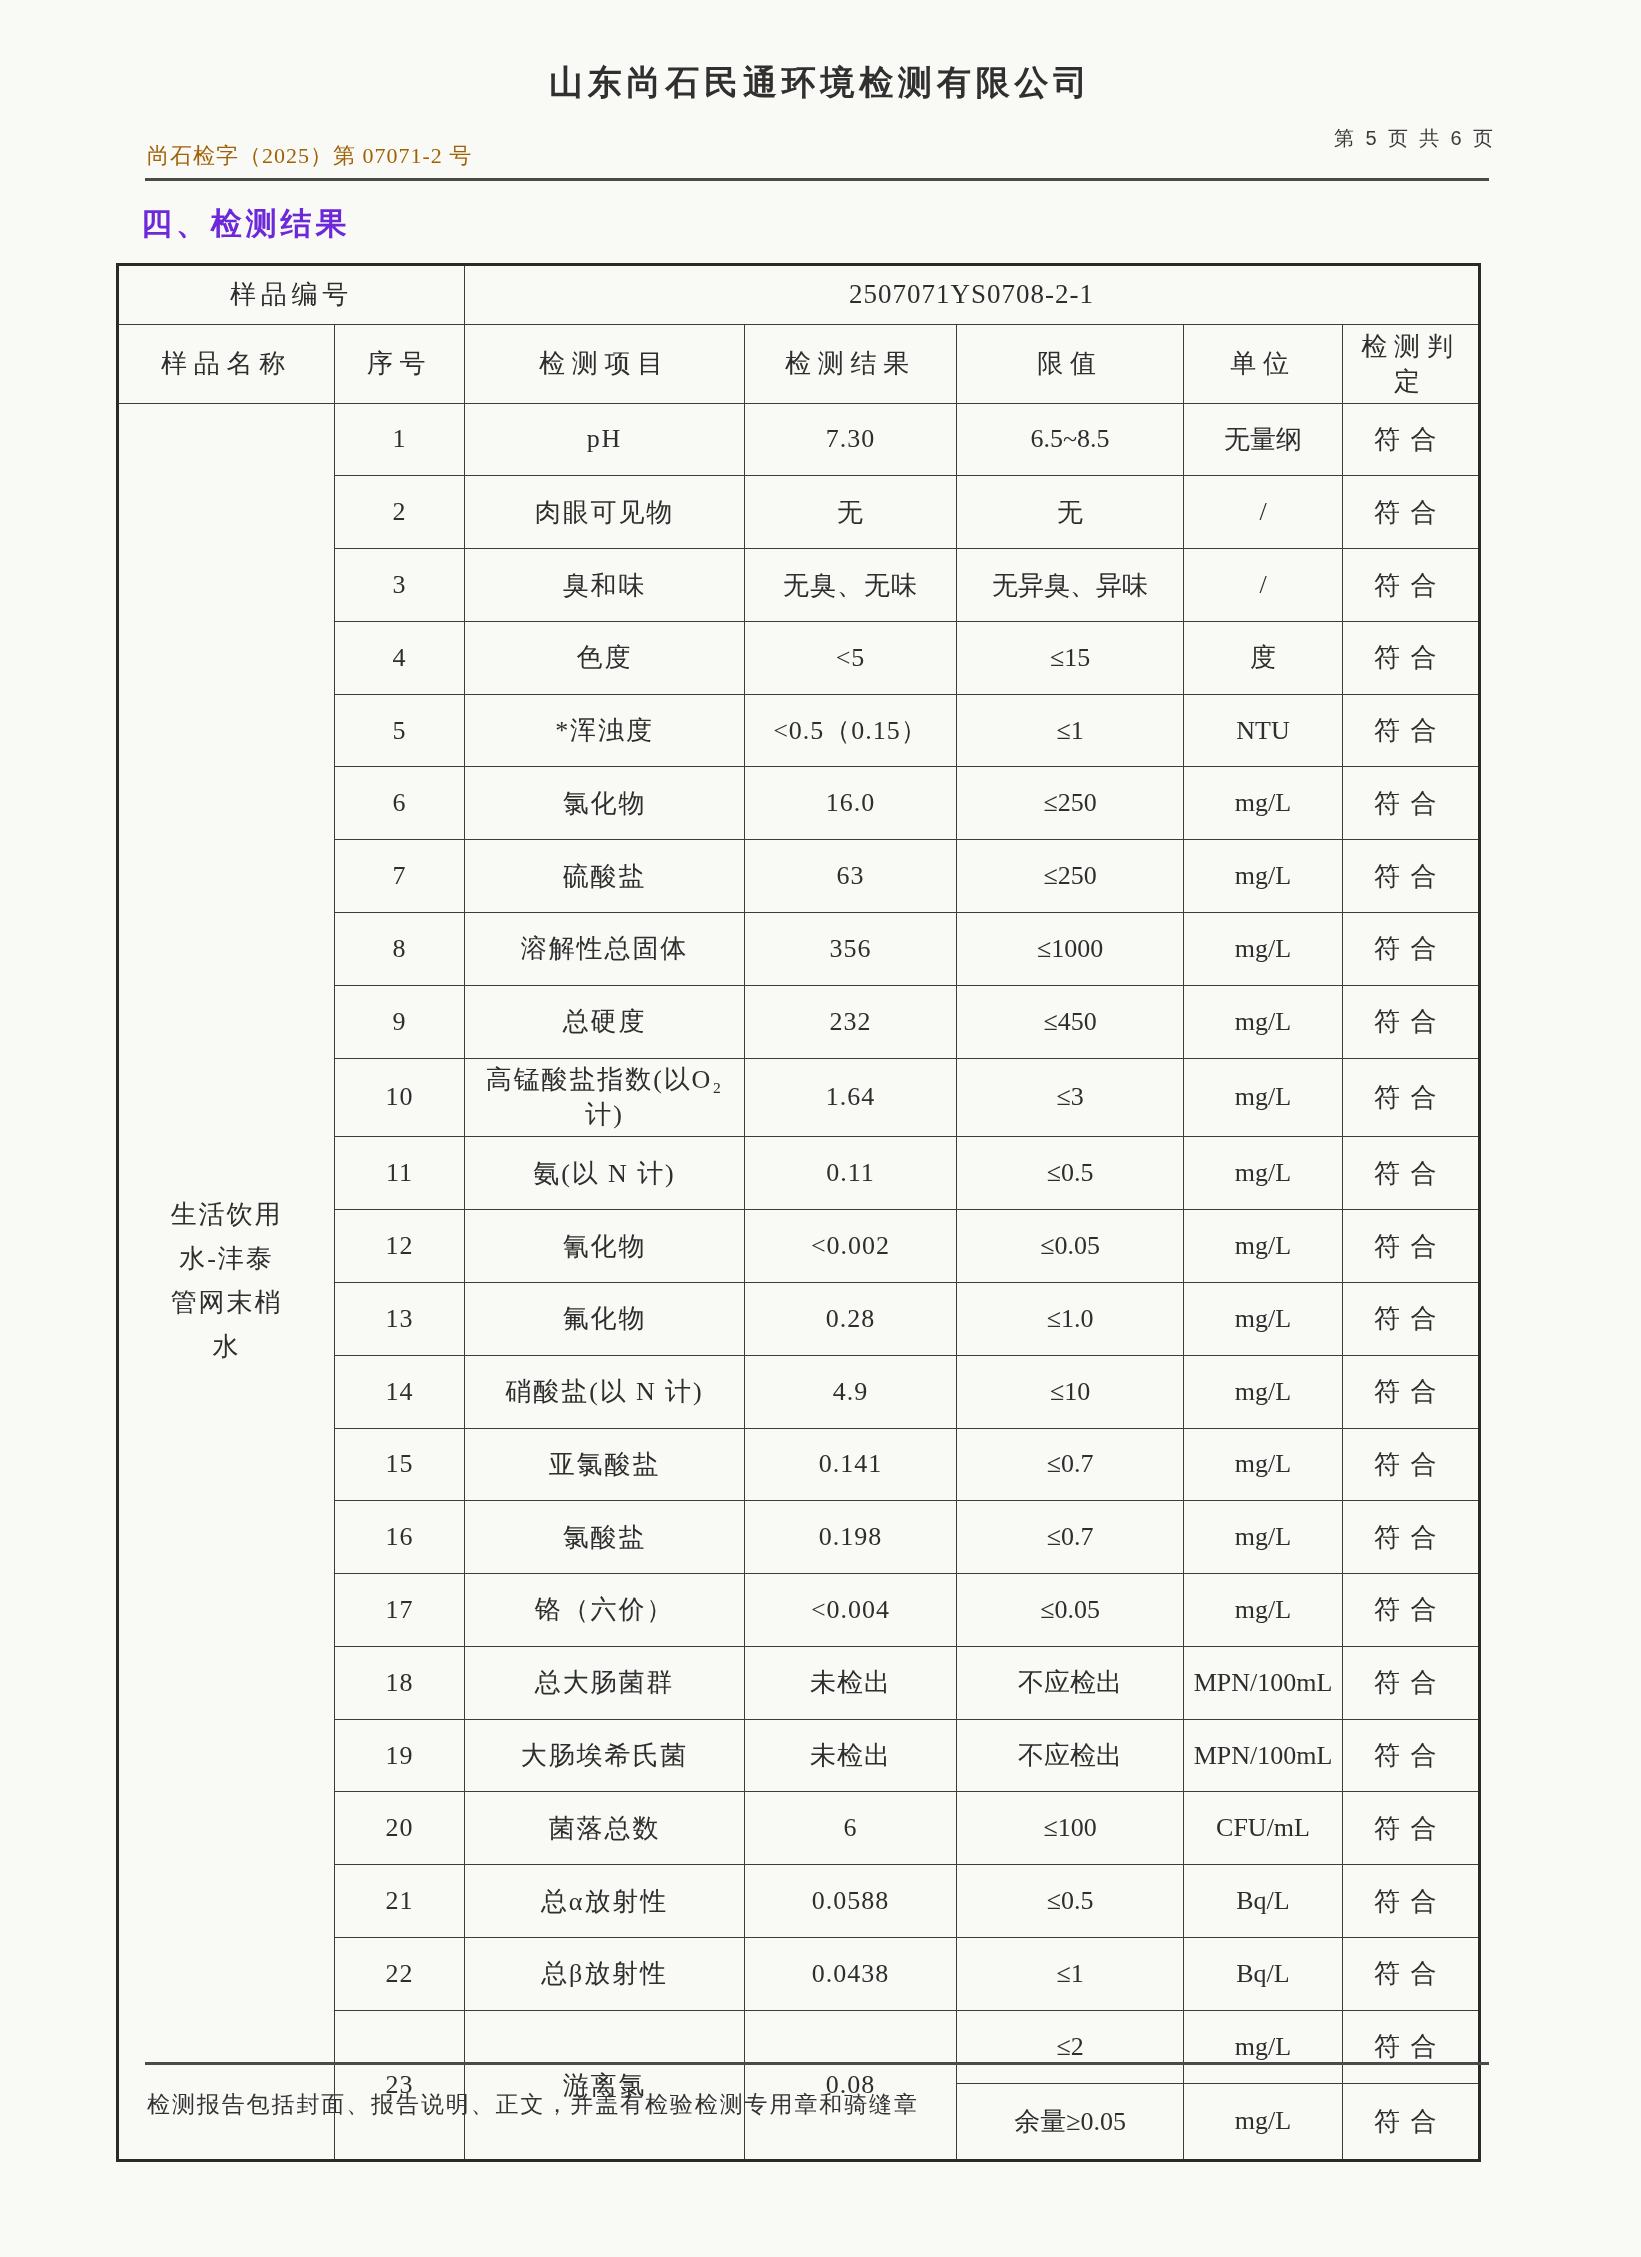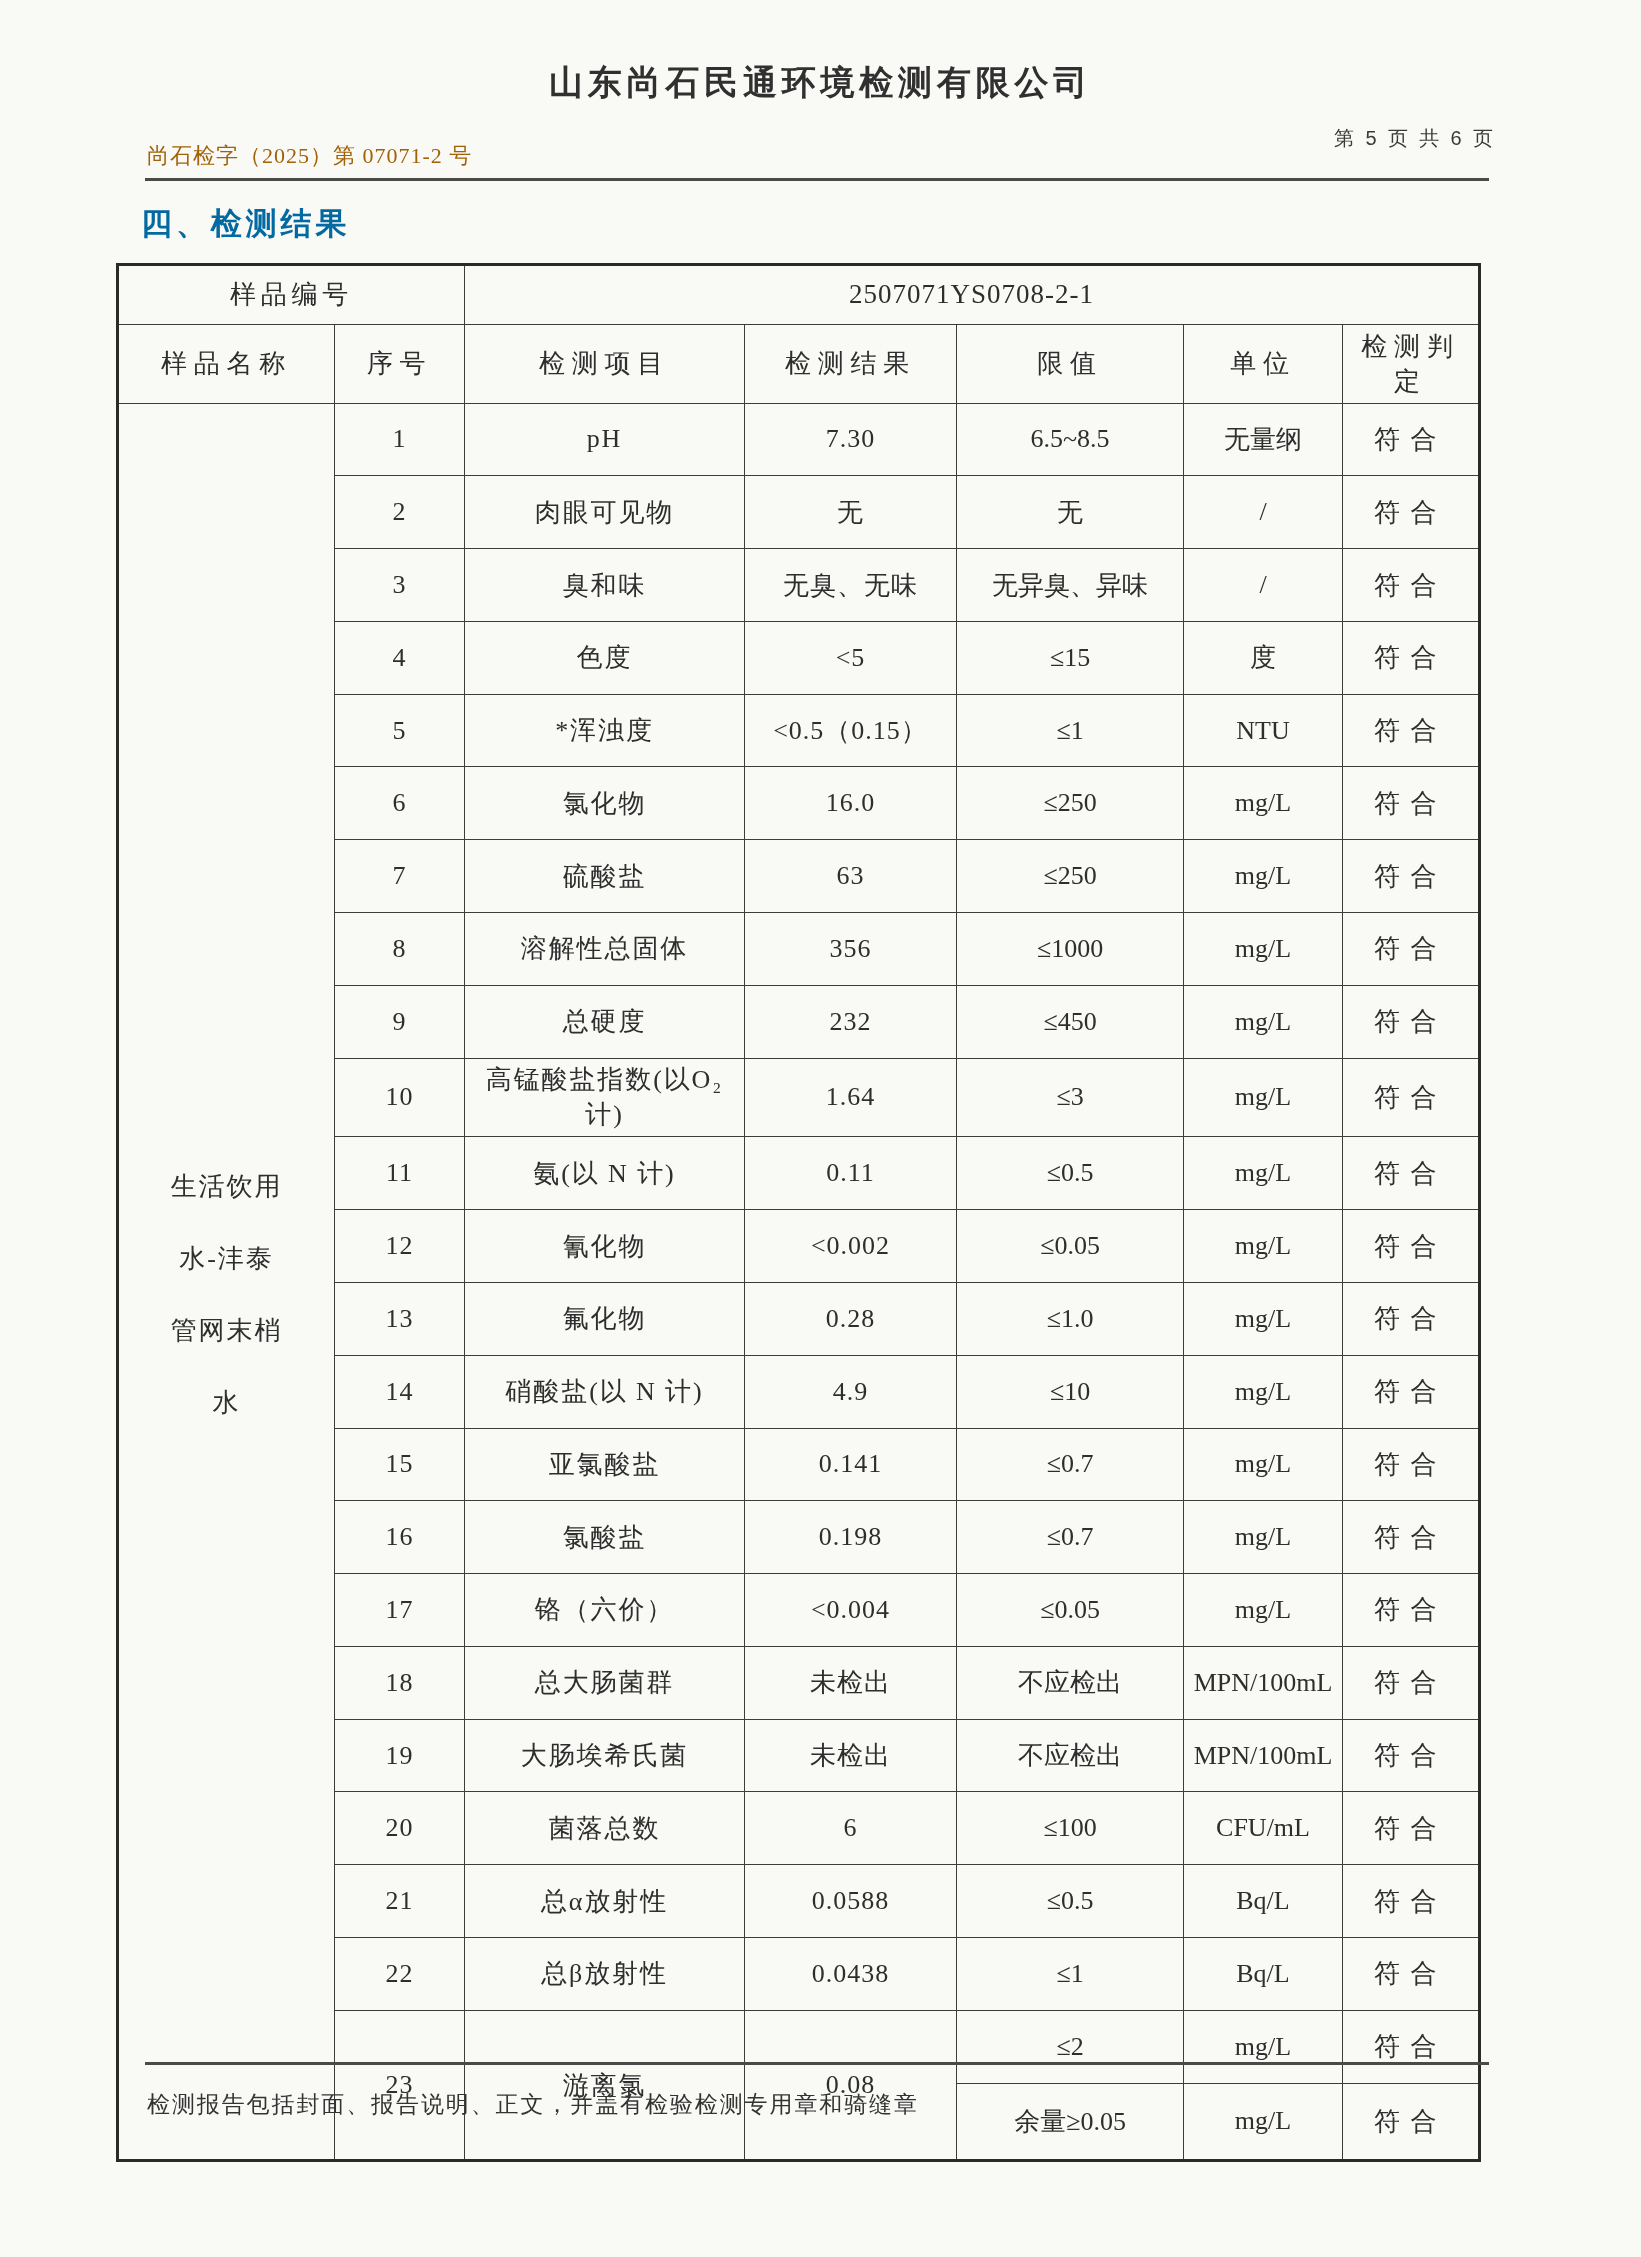--- a/index.html
+++ b/index.html
@@ -35,21 +35,21 @@
     color: #a16207;
   }
   .header-rule {
     position: absolute; top: 178px; left: 145px; width: 1344px;
     height: 2.9px; background: #4a4a4a;
   }
   .section-title {
     position: absolute; top: 203px; left: 141px;
     font-size: 31px; font-weight: bold; letter-spacing: 3.9px;
     font-family: "Liberation Sans", sans-serif;
-    color: #0369a1;
+    color: #6d28d9;
   }
   table.results-table {
     position: absolute; top: 263px; left: 116px;
     width: 1363px;
     border-collapse: collapse;
     table-layout: fixed;
     background: transparent;
   }
   table.results-table, table.results-table td {
     border: 1.9px solid #3c3c3c;
@@ -60,21 +60,21 @@
     font-size: 26px; color: #2e2e2e;
     padding: 3.9px 5.8px;
     overflow: hidden;
   }
   tr.sample-id-row td { height: 50px; letter-spacing: 4.8px; }
   tr.sample-id-row td.sample-id { font-size: 27px; letter-spacing: 1px; }
   tr.column-header-row td { height: 60px; letter-spacing: 6.8px; }
   tr.data-row td { height: 64px; }
   tr.sub-row td { height: 68px; }
   td.sample-name-cell { letter-spacing: 1.9px; }
-  td.sample-name-cell div { line-height: 44px; margin-top: 28px; }
+  td.sample-name-cell div { line-height: 44px; }
   td.cell-judgment { letter-spacing: 10.6px; }
   td.cell-result, td.cell-no { letter-spacing: 1px; }
   td.cell-item { letter-spacing: 1.9px; }
   .footer-rule {
     position: absolute; top: 2062px; left: 145px; width: 1344px;
     height: 2.9px; background: #4a4a4a;
   }
   .footer-note {
     position: absolute; top: 2089px; left: 147px;
     font-size: 23px; letter-spacing: 1.9px; color: #333;

